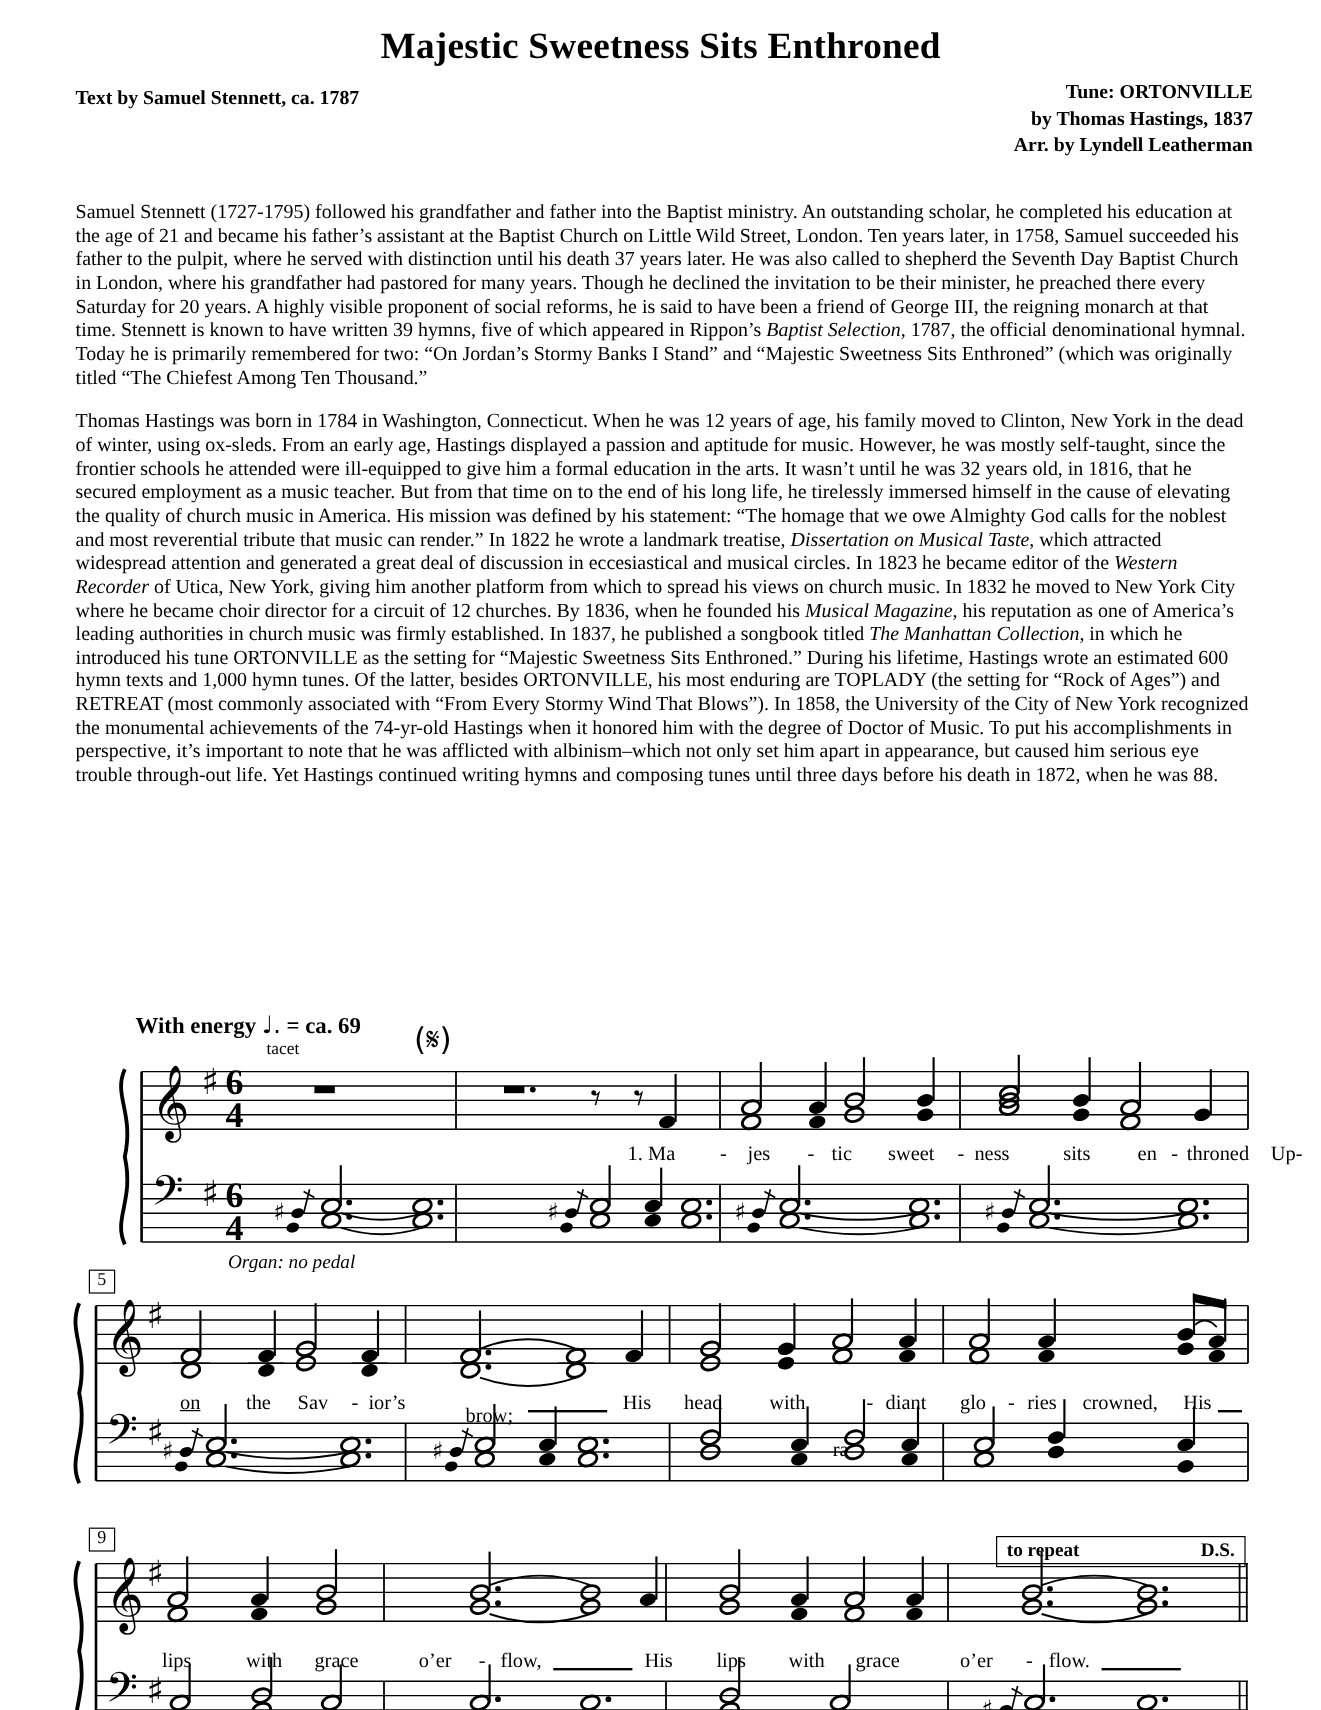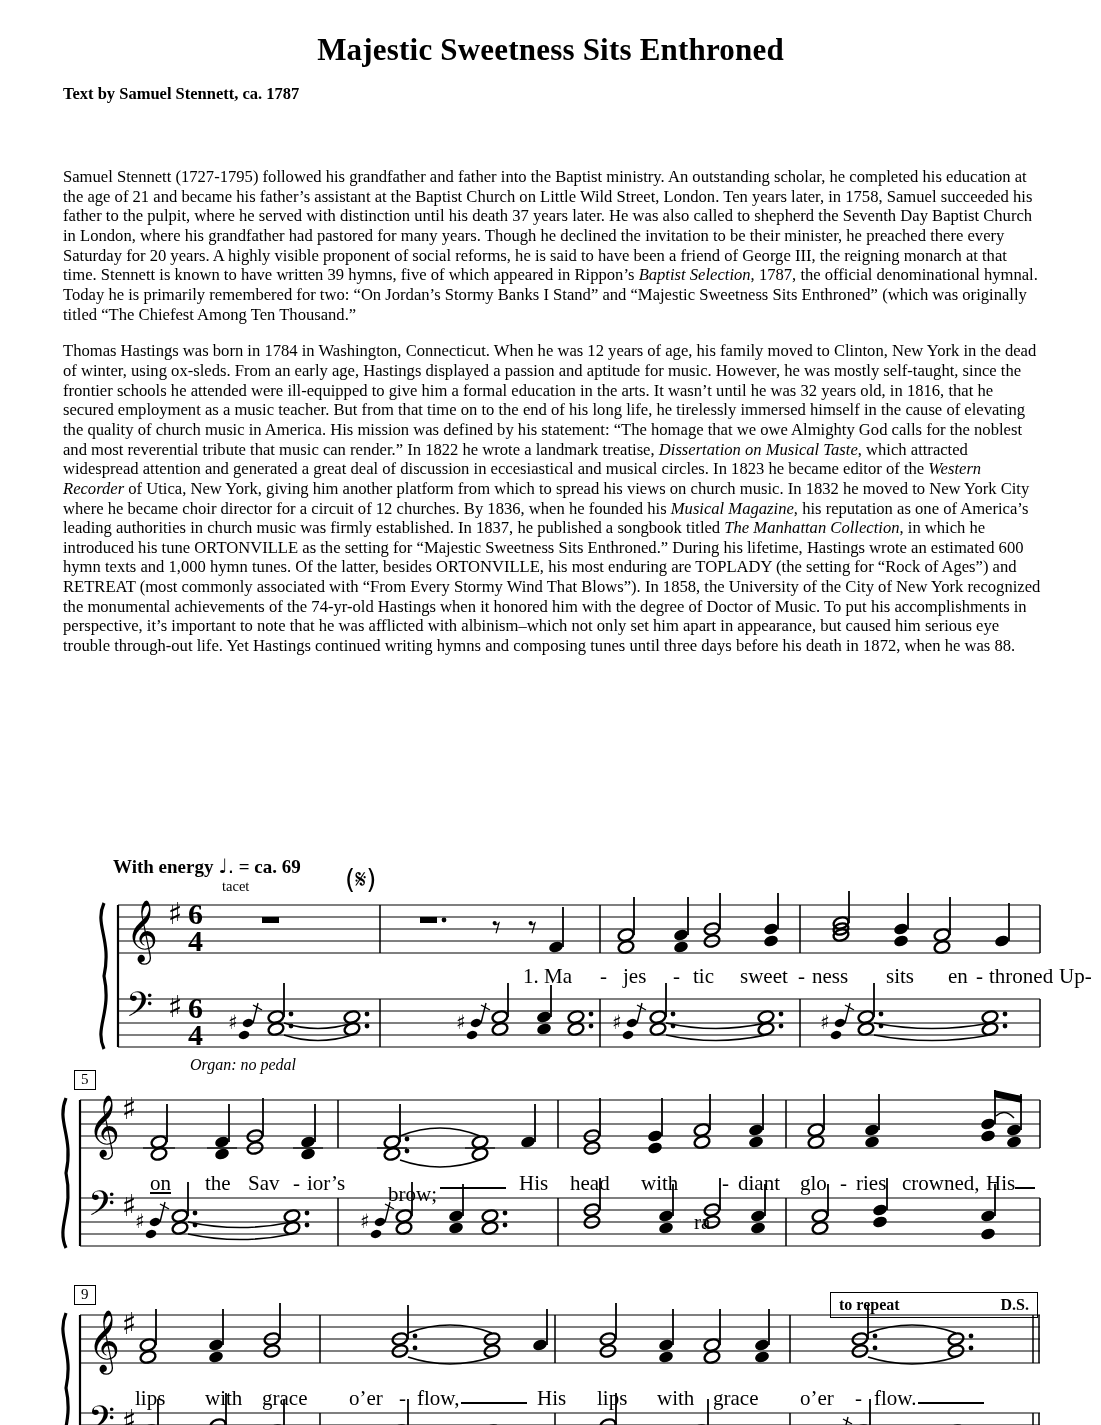--- a/index.html
+++ b/index.html
@@ -13,21 +13,21 @@
   }
   .page { position:relative; width:1101px; height:1425px; }
 
   
   .title {
     text-align:center;
     font-size:31px;
     font-weight:bold;
     letter-spacing:.2px;
     margin:0;
-    padding-top:32px;
+    padding-top:20px;
   }
   .credits {
     position:relative;
     height:62px;
     margin-top:16px;
   }
   .credit-left {
     position:absolute; left:63px; top:0;
     font-size:16.5px; font-weight:bold;
   }
@@ -84,21 +84,21 @@
     height:26px;
     box-sizing:border-box;
     background:#fff;
   }
   .repeat-box span {
     position:absolute; top:3px;
     font-size:16px; font-weight:bold;
   }
   .lyric {
     position:absolute;
-    font-size:21px;
+    font-size:17px;
     white-space:nowrap;
   }
 
   
   .system { position:absolute; }
   svg { display:block; overflow:visible; }
 
   
   .footer {
     position:absolute;
@@ -109,20 +109,25 @@
 </style>
 </head>
 <body>
 
 <div class="page">
 
   <h1 class="title">Majestic Sweetness Sits Enthroned</h1>
 
   <div class="credits">
     <div class="credit-left">Text by Samuel Stennett, ca. 1787</div>
+    <div class="credit-right">
+      <div>Tune: ORTONVILLE</div>
+      <div>by Thomas Hastings, 1837</div>
+      <div>Arr. by Lyndell Leatherman</div>
+    </div>
   </div>
 
   <div class="prose" style="top:167px;">
     <p><span>Samuel Stennett (1727-1795) followed his grandfather and father into the Baptist ministry. An outstanding scholar, he completed his education at the age of 21 and became his father’s assistant at the Baptist Church on Little Wild Street, London. Ten years later, in 1758, Samuel succeeded his father to the pulpit, where he served with distinction until his death 37 years later. He was also called to shepherd the Seventh Day Baptist Church in London, where his grandfather had pastored for many years. Though he declined the invitation to be their minister, he preached there every Saturday for 20 years. A highly visible proponent of social reforms, he is said to have been a friend of George III, the reigning monarch at that time. Stennett is known to have written 39 hymns, five of which appeared in Rippon’s </span><em>Baptist Selection</em><span>, 1787, the official denominational hymnal. Today he is primarily remembered for two:  “On Jordan’s Stormy Banks I Stand” and “Majestic Sweetness Sits Enthroned” (which was originally titled “The Chiefest Among Ten Thousand.”</span></p>
     <p><span>Thomas Hastings was born in 1784 in Washington, Connecticut. When he was 12 years of age, his family moved to Clinton, New York in the dead of winter, using ox-sleds. From an early age, Hastings displayed a passion and aptitude for music. However, he was mostly self-taught, since the frontier schools he attended were ill-equipped to give him a formal education in the arts. It wasn’t until he was 32 years old, in 1816, that he secured employment as a music teacher. But from that time on to the end of his long life, he tirelessly immersed himself in the cause of elevating the quality of church music in America. His mission was defined by his statement: “The homage that we owe Almighty God calls for the noblest and most reverential tribute that music can render.” In 1822 he wrote a landmark treatise, </span><em>Dissertation on Musical Taste</em><span>, which attracted widespread attention and generated a great deal of discussion in eccesiastical and musical circles. In 1823 he became editor of the </span><em>Western Recorder</em><span> of Utica, New York, giving him another platform from which to spread his views on church music. In 1832 he moved to New York City where he became choir director for a circuit of 12 churches. By 1836, when he founded his </span><em>Musical Magazine</em><span>, his reputation as one of America’s leading authorities in church music was firmly established. In 1837, he published a songbook titled </span><em>The Manhattan Collection</em><span>, in which he introduced his tune ORTONVILLE as the setting for “Majestic Sweetness Sits Enthroned.” During his lifetime, Hastings wrote an estimated 600 hymn texts and 1,000 hymn tunes. Of the latter, besides ORTONVILLE, his most enduring are TOPLADY (the setting for “Rock of Ages”) and RETREAT (most commonly associated with “From Every Stormy Wind That Blows”). In 1858, the University of the City of New York recognized the monumental achievements of the 74-yr-old Hastings when it honored him with the degree of Doctor of Music. To put his accomplishments in perspective, it’s important to note that he was afflicted with albinism–which not only set him apart in appearance, but caused him serious eye trouble through-out life. Yet Hastings continued writing hymns and composing tunes until three days before his death in 1872, when he was 88.</span></p>
   </div>
 
   <div class="music">
 
     <div class="tempo" style="left:113px; top:708px;">

